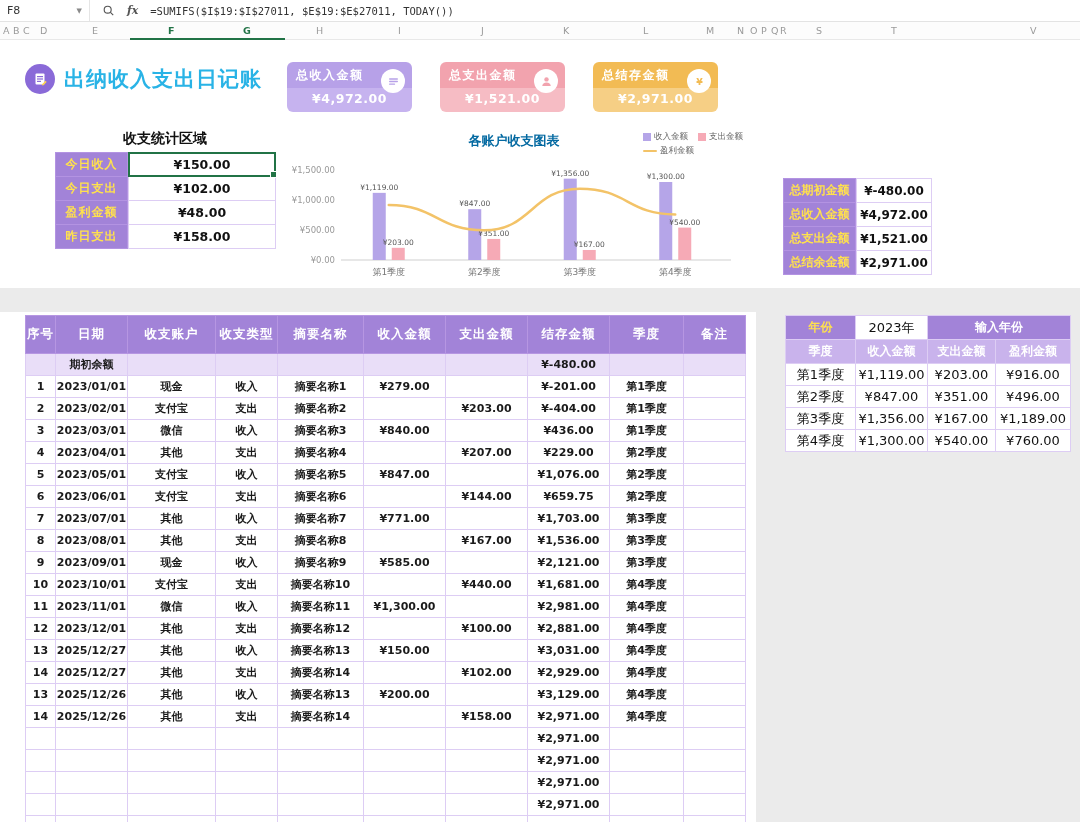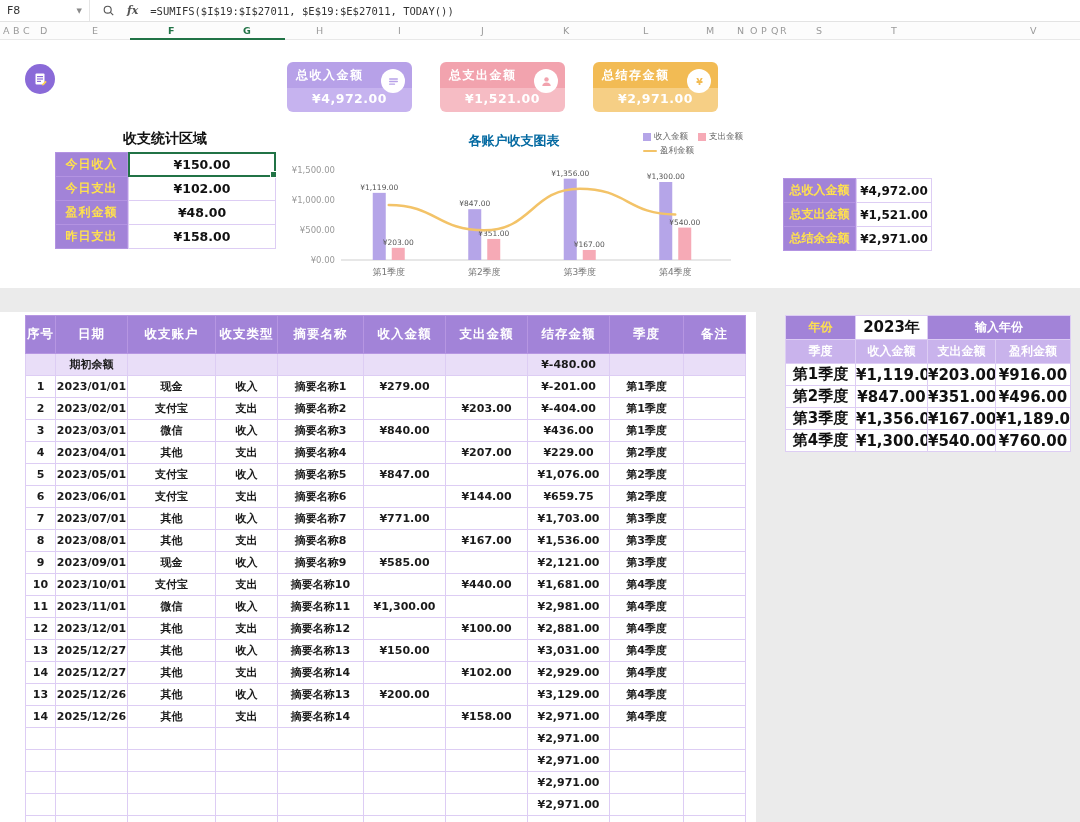--- a/index.html
+++ b/index.html
@@ -66,21 +66,21 @@
   .t-value{width:76px;height:25px;background:#fff;border:1px solid #ddcdf4;display:flex;align-items:center;justify-content:center;font-size:12px;font-weight:bold;color:#111;}
 
   
   .quarter{position:absolute;left:785px;top:315px;}
   .quarter table{border-collapse:collapse;table-layout:fixed;width:285px;}
   .quarter th,.quarter td{border:1px solid #ddcdf4;text-align:center;overflow:hidden;white-space:nowrap;}
   .q-plabel{background:#a283d8;color:#ffe14d;font-size:12px;font-weight:bold;height:24px;}
   .q-yearval{background:#e7dcf7;color:#6b46c8;font-weight:bold;font-size:12px;}
   .q-input{background:#a283d8;color:#fff;font-weight:bold;font-size:12px;}
   .q-head th{background:#c9b3ec;color:#fff;font-size:12px;font-weight:bold;height:24px;}
-  .quarter td{height:22px;background:#fff;font-size:15px;font-weight:bold;color:#111;margin-left:16px;}
+  .quarter td{height:22px;background:#fff;font-size:13px;font-weight:normal;color:#111;margin-left:16px;}
 
   
   .main-table-wrap{position:absolute;left:25px;top:315px;}
   .main-table-wrap table{width:720px;border-collapse:collapse;table-layout:fixed;}
   .main-table-wrap thead th{background:#a283d8;color:#fff;font-size:12.5px;font-weight:bold;height:38px;border:1px solid #b696e2;letter-spacing:1px;}
   .main-table-wrap tbody td{height:22px;background:#fff;border:1px solid #ddcdf4;font-size:11px;font-weight:600;color:#1a1a1a;text-align:center;overflow:hidden;white-space:nowrap;}
   .main-table-wrap tr.opening td{background:#e9def8;font-weight:bold;}
 </style>
 </head>
 <body>
@@ -133,20 +133,21 @@
   <div class="title-block">
     <span class="title-icon">
       <svg viewBox="0 0 16 16" width="16" height="16">
           <rect x="3.5" y="2.5" width="9" height="11" rx="1" fill="#fff"></rect>
           <rect x="5" y="5" width="6" height="1.2" fill="#8a6ad8"></rect>
           <rect x="5" y="7.4" width="6" height="1.2" fill="#8a6ad8"></rect>
           <rect x="5" y="9.8" width="4" height="1.2" fill="#8a6ad8"></rect>
           <path d="M9.8 13.6l3.8-3.8 1.1 1.1-3.8 3.8z" fill="#ffd24d"></path>
         </svg>
     </span>
+    <span class="page-title">出纳收入支出日记账</span>
   </div>
 
   <div class="cards" id="cards">
       <div class="card" style="background: linear-gradient(rgb(183, 161, 232) 0px, rgb(183, 161, 232) 52%, rgb(198, 179, 239) 52%, rgb(198, 179, 239) 100%);">
         <div class="card-top">
           <span class="card-label">总收入金额</span>
           <span class="card-icon" style="color:#b7a1e8">
             <svg viewBox="0 0 16 16" width="13" height="13">
               <rect x="2.5" y="4" width="11" height="1.7" rx=".8" fill="currentColor"></rect>
               <rect x="2.5" y="7.2" width="11" height="1.7" rx=".8" fill="currentColor"></rect>
@@ -237,20 +238,24 @@
         <path d="M 105.75 79.03999999999999 C 153.5 79.03999999999999 153.5 104.24000000000001 201.25 104.24000000000001 C 249 104.24000000000001 249 62.66 296.75 62.66 C 344.5 62.66 344.5 88.4 392.25 88.4" stroke="#f3c368" stroke-width="2.5" fill="none" stroke-linecap="round"></path>
         <text x="105.75" y="149" text-anchor="middle" font-size="9" fill="#777">第1季度</text>
         <text x="201.25" y="149" text-anchor="middle" font-size="9" fill="#777">第2季度</text>
         <text x="296.75" y="149" text-anchor="middle" font-size="9" fill="#777">第3季度</text>
         <text x="392.25" y="149" text-anchor="middle" font-size="9" fill="#777">第4季度</text>
       </svg>
   </div>
 
   <div class="totals" id="totals-rows">
       <div class="t-row">
+        <div class="t-label">总期初金额</div>
+        <div class="t-value">¥-480.00</div>
+      </div>
+      <div class="t-row">
         <div class="t-label">总收入金额</div>
         <div class="t-value">¥4,972.00</div>
       </div>
       <div class="t-row">
         <div class="t-label">总支出金额</div>
         <div class="t-value">¥1,521.00</div>
       </div>
       <div class="t-row">
         <div class="t-label">总结余金额</div>
         <div class="t-value">¥2,971.00</div>

